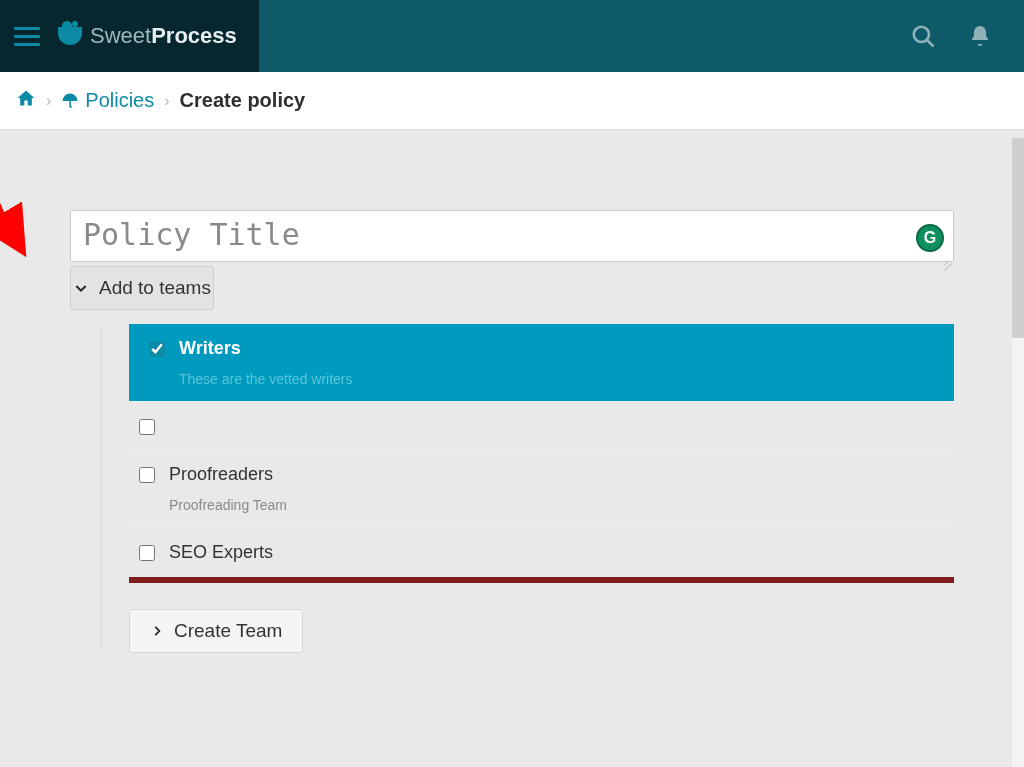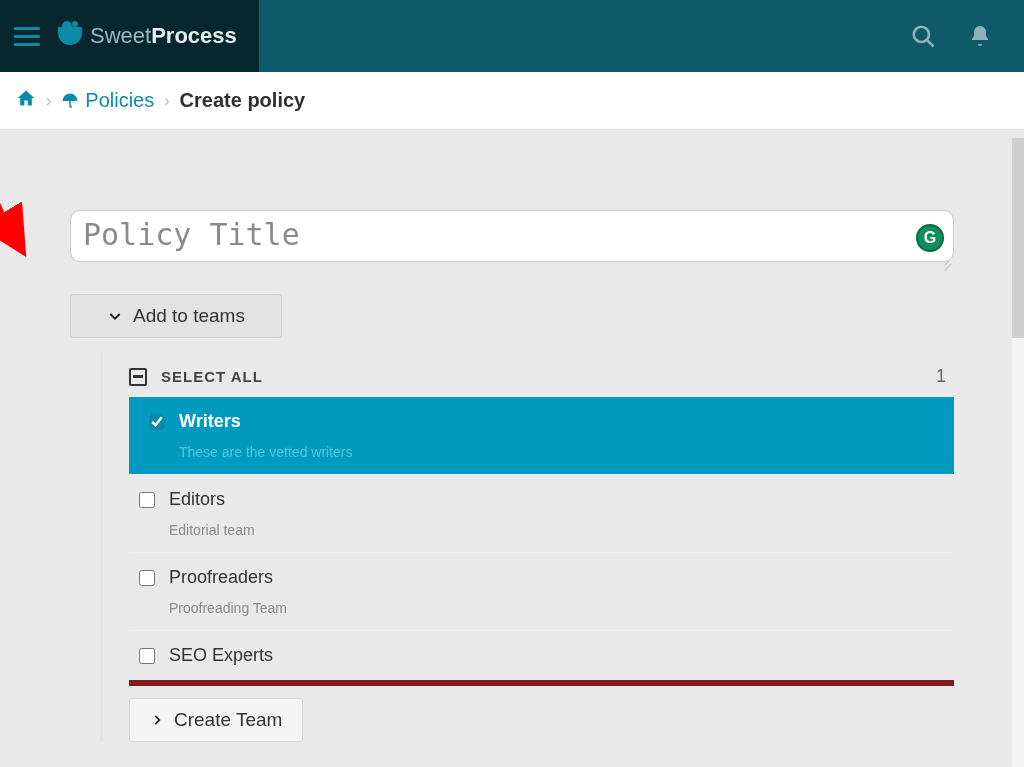--- a/index.html
+++ b/index.html
@@ -30,37 +30,37 @@
   .crumb-current { color:#2f2f2f; font-size:20px; font-weight:700; }
   .umb-icon { width:18px; height:18px; }
   
   .main { padding: 80px 70px 0 70px; position:relative; height: calc(767px - 80px - 58px); overflow-y:auto; }
   .scroll-track { position:absolute; right:0; top:138px; width:12px; height:629px; background:#f3f3f3; }
   .scroll-thumb { width:12px; height:200px; background:#cfcfcf; border-radius:0; }
   
   .title-wrap { position:relative; }
   .title-input {
     width: 100%; height: 52px; font-size: 30px; color:#555; padding:6px 46px 6px 12px;
-    border:1px solid #c9c9c9; border-radius:10px; resize:none; outline:none; background:#fff;
+    border:1px solid #c9c9c9; border-radius:2px; resize:none; outline:none; background:#fff;
   }
   .title-input::placeholder { color:#8a8a8a; }
   .grammarly-badge {
     position:absolute; right:10px; top:50%; transform:translateY(-50%);
     width:28px; height:28px; border-radius:50%; background:#0f8f5e; color:#fff;
     display:flex; align-items:center; justify-content:center; font-weight:700; font-size:16px;
     border:2px solid #0a6b46;
   }
   .resize-grip { position:absolute; right:2px; bottom:2px; width:10px; height:10px; }
   .resize-grip::before, .resize-grip::after { content:""; position:absolute; background:#bdbdbd; height:1px; }
   .resize-grip::before { width:10px; bottom:0; right:0; transform:rotate(-45deg); transform-origin:right bottom; }
   .resize-grip::after  { width:6px;  bottom:0; right:0; transform:rotate(-45deg) translateY(-4px); transform-origin:right bottom; }
   
   .addteams-btn {
-    margin-top: 28px; background:#e3e3e3; border:1px solid #cfcfcf; border-radius:3px;
-    padding:10px 36px; font-size:19px; color:#333; display:inline-flex; align-items:center; gap:10px; cursor:pointer;
+    background:#e3e3e3; border:1px solid #cfcfcf; border-radius:3px;
+    padding:10px 2px; font-size:19px; color:#333; display:inline-flex; align-items:center; gap:10px; cursor:pointer;
   }
   .chev { display:inline-block; }
   
   .teams-panel { margin-top: 14px; margin-left: 30px; border-left: 3px solid #e3e3e3; padding-left: 26px; }
   .selectall-row { display:flex; align-items:center; padding:14px 0 10px; color:#444; }
   .selectall-chk {
     width:18px; height:18px; border:2px solid #333; border-radius:2px; display:flex; align-items:center; justify-content:center; margin-right:14px; cursor:pointer;
   }
   .selectall-chk .dash { width:10px; height:3px; background:#333; }
   .selectall-label { font-size:15px; font-weight:700; letter-spacing:1px; }
@@ -70,21 +70,21 @@
   .team-row:last-of-type { border-bottom:6px solid #7f1d1d; }
   .team-row .cb { width:16px; height:16px; margin-top:3px; margin-right:14px; cursor:pointer; accent-color:#0b8ba5; }
   .team-text { display:flex; flex-direction:column; }
   .team-name { font-size:18px; color:#333; }
   .team-desc { font-size:14px; color:#8a8a8a; margin-top:12px; }
   .team-row.selected { background:#009abf; color:#fff;padding-left:20px; }
   .team-row.selected .team-name { color:#fff; font-weight:600; }
   .team-row.selected .team-desc { color:#57c6dc; }
   
   .create-team-btn {
-    margin-top: 12px; background:#f4f4f4; border:1px solid #d6d6d6; border-radius:3px;
+    margin-top: 26px; background:#f4f4f4; border:1px solid #d6d6d6; border-radius:3px;
     padding:10px 20px; font-size:19px; color:#333; display:inline-flex; align-items:center; gap:10px; cursor:pointer;
   }
   
   .anno-arrow { position:absolute; left:-52px; top:-30px; pointer-events:none; }
 </style>
 </head>
 <body>
 
 <div class="header">
   <div class="header-left">
@@ -150,42 +150,31 @@
   
   <button class="addteams-btn">
     <svg class="chev" width="16" height="16" viewBox="0 0 24 24" fill="none" stroke="#222" stroke-width="3">
         <polyline points="5 9 12 16 19 9"></polyline>
       </svg>
     <span>Add to teams</span>
   </button>
 
   
   <div class="teams-panel">
-    <div class="selectall-row">
-      <div class="selectall-chk">
-          <div class="dash"></div>
-        </div>
-      <span class="selectall-label">SELECT ALL</span>
-      <span class="count">1</span>
-    </div>
 
     <div class="teams-list" id="teams-list">
         <div class="team-row selected">
           <input type="checkbox" class="cb" checked="" style="">
           <div class="team-text">
             <div class="team-name">Writers</div>
             <div class="team-desc">These are the vetted writers</div>
           </div>
         </div>
         <div class="team-row">
           <input type="checkbox" class="cb" style="">
-          <div class="team-text">
-            <div class="team-name">Editors</div>
-            <div class="team-desc">Editorial team</div>
-          </div>
         </div>
         <div class="team-row">
           <input type="checkbox" class="cb" style="">
           <div class="team-text">
             <div class="team-name">Proofreaders</div>
             <div class="team-desc">Proofreading Team</div>
           </div>
         </div>
         <div class="team-row">
           <input type="checkbox" class="cb" style="">

